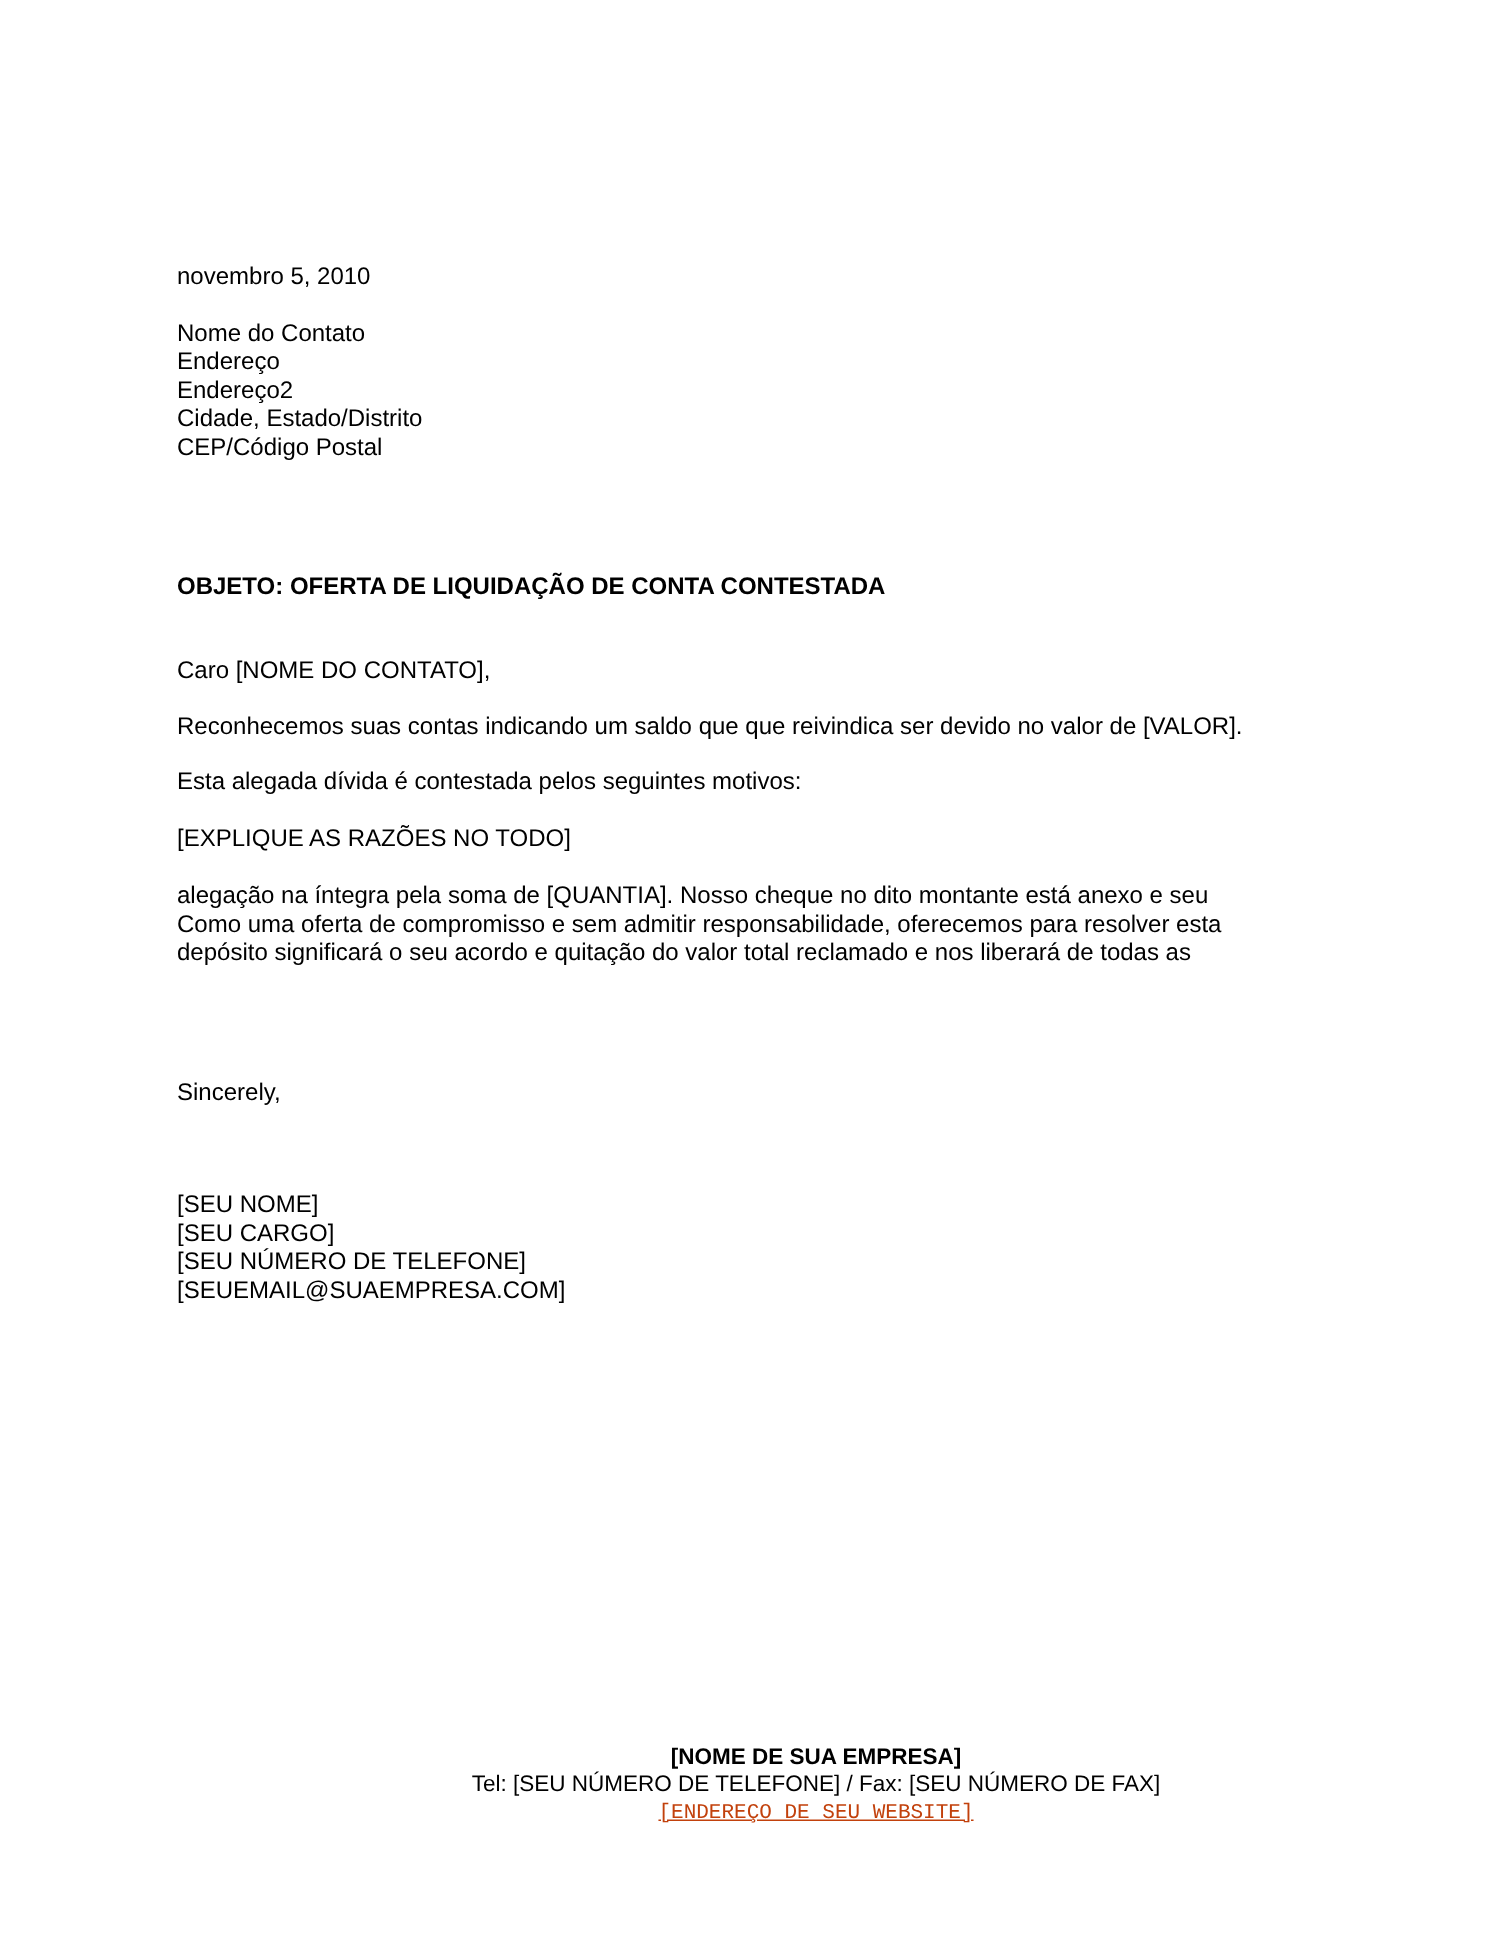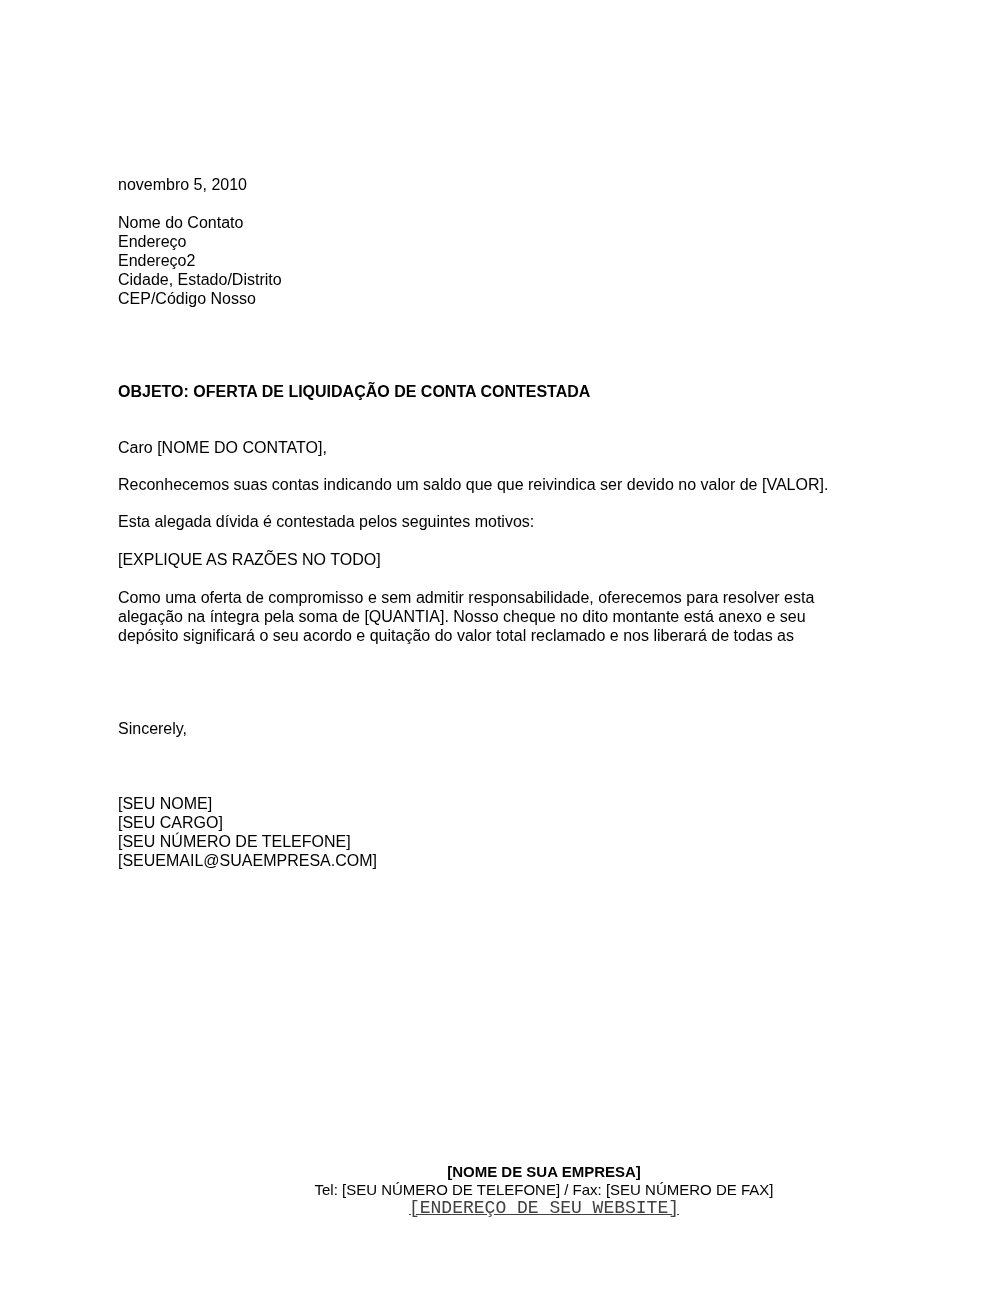--- a/index.html
+++ b/index.html
@@ -3,46 +3,46 @@
   <meta charset="utf-8">
   <style>
     html, body { margin: 0; padding: 0; background: #ffffff; }
     body { width: 1000px; height: 1290px; position: relative; overflow: hidden;
       font-family: "Liberation Sans", sans-serif; color: #000; font-size: 16px; }
     .line { position: absolute; left: 118px; white-space: nowrap; line-height: 19px; margin-top: 18px; }
     .bold { font-weight: bold; }
     .block { position: absolute; left: 118px; line-height: 19px; }
     .block div { white-space: nowrap; }
     .footer { position: absolute; left: 0; width: 1000px; text-align: center; line-height: 18px; font-size: 15px; margin-left: 44px; }
-    .footer .link { font-family: "Liberation Mono", monospace; color: #404040; text-decoration: underline; font-size: 18px; }
+    .footer .link { font-family: "Liberation Mono", monospace; color: #c2410c; text-decoration: underline; font-size: 14px; }
   </style>
 </head>
 <body>
 
 <div>
   <div class="line" style="top:157px">novembro 5, 2010</div>
 
   <div class="block" style="top:213px">
     <div>Nome do Contato</div>
     <div>Endereço</div>
     <div>Endereço2</div>
     <div>Cidade, Estado/Distrito</div>
-    <div>CEP/Código Nosso</div>
+    <div>CEP/Código Postal</div>
   </div>
 
   <div class="line bold" style="top:364px">OBJETO: OFERTA DE LIQUIDAÇÃO DE CONTA CONTESTADA</div>
 
   <div class="line" style="top:420px">Caro [NOME DO CONTATO],</div>
   <div class="line" style="top:457px">Reconhecemos suas contas indicando um saldo que que reivindica ser devido no valor de [VALOR].</div>
   <div class="line" style="top:494px">Esta alegada dívida é contestada pelos seguintes motivos:</div>
   <div class="line" style="top:532px">[EXPLIQUE AS RAZÕES NO TODO]</div>
 
   <div class="block" style="top:588px">
+    <div>alegação na íntegra pela soma de [QUANTIA].  Nosso cheque no dito montante está anexo e seu</div>
     <div>Como uma oferta de compromisso e sem admitir responsabilidade, oferecemos para resolver esta</div>
-    <div>alegação na íntegra pela soma de [QUANTIA].  Nosso cheque no dito montante está anexo e seu</div>
     <div>depósito significará o seu acordo e quitação do valor total reclamado e nos liberará de todas as</div>
   </div>
 
   <div class="line" style="top:701px">Sincerely,</div>
 
   <div class="block" style="top:794px">
     <div>[SEU NOME]</div>
     <div>[SEU CARGO]</div>
     <div>[SEU NÚMERO DE TELEFONE]</div>
     <div>[SEUEMAIL@SUAEMPRESA.COM]</div>

